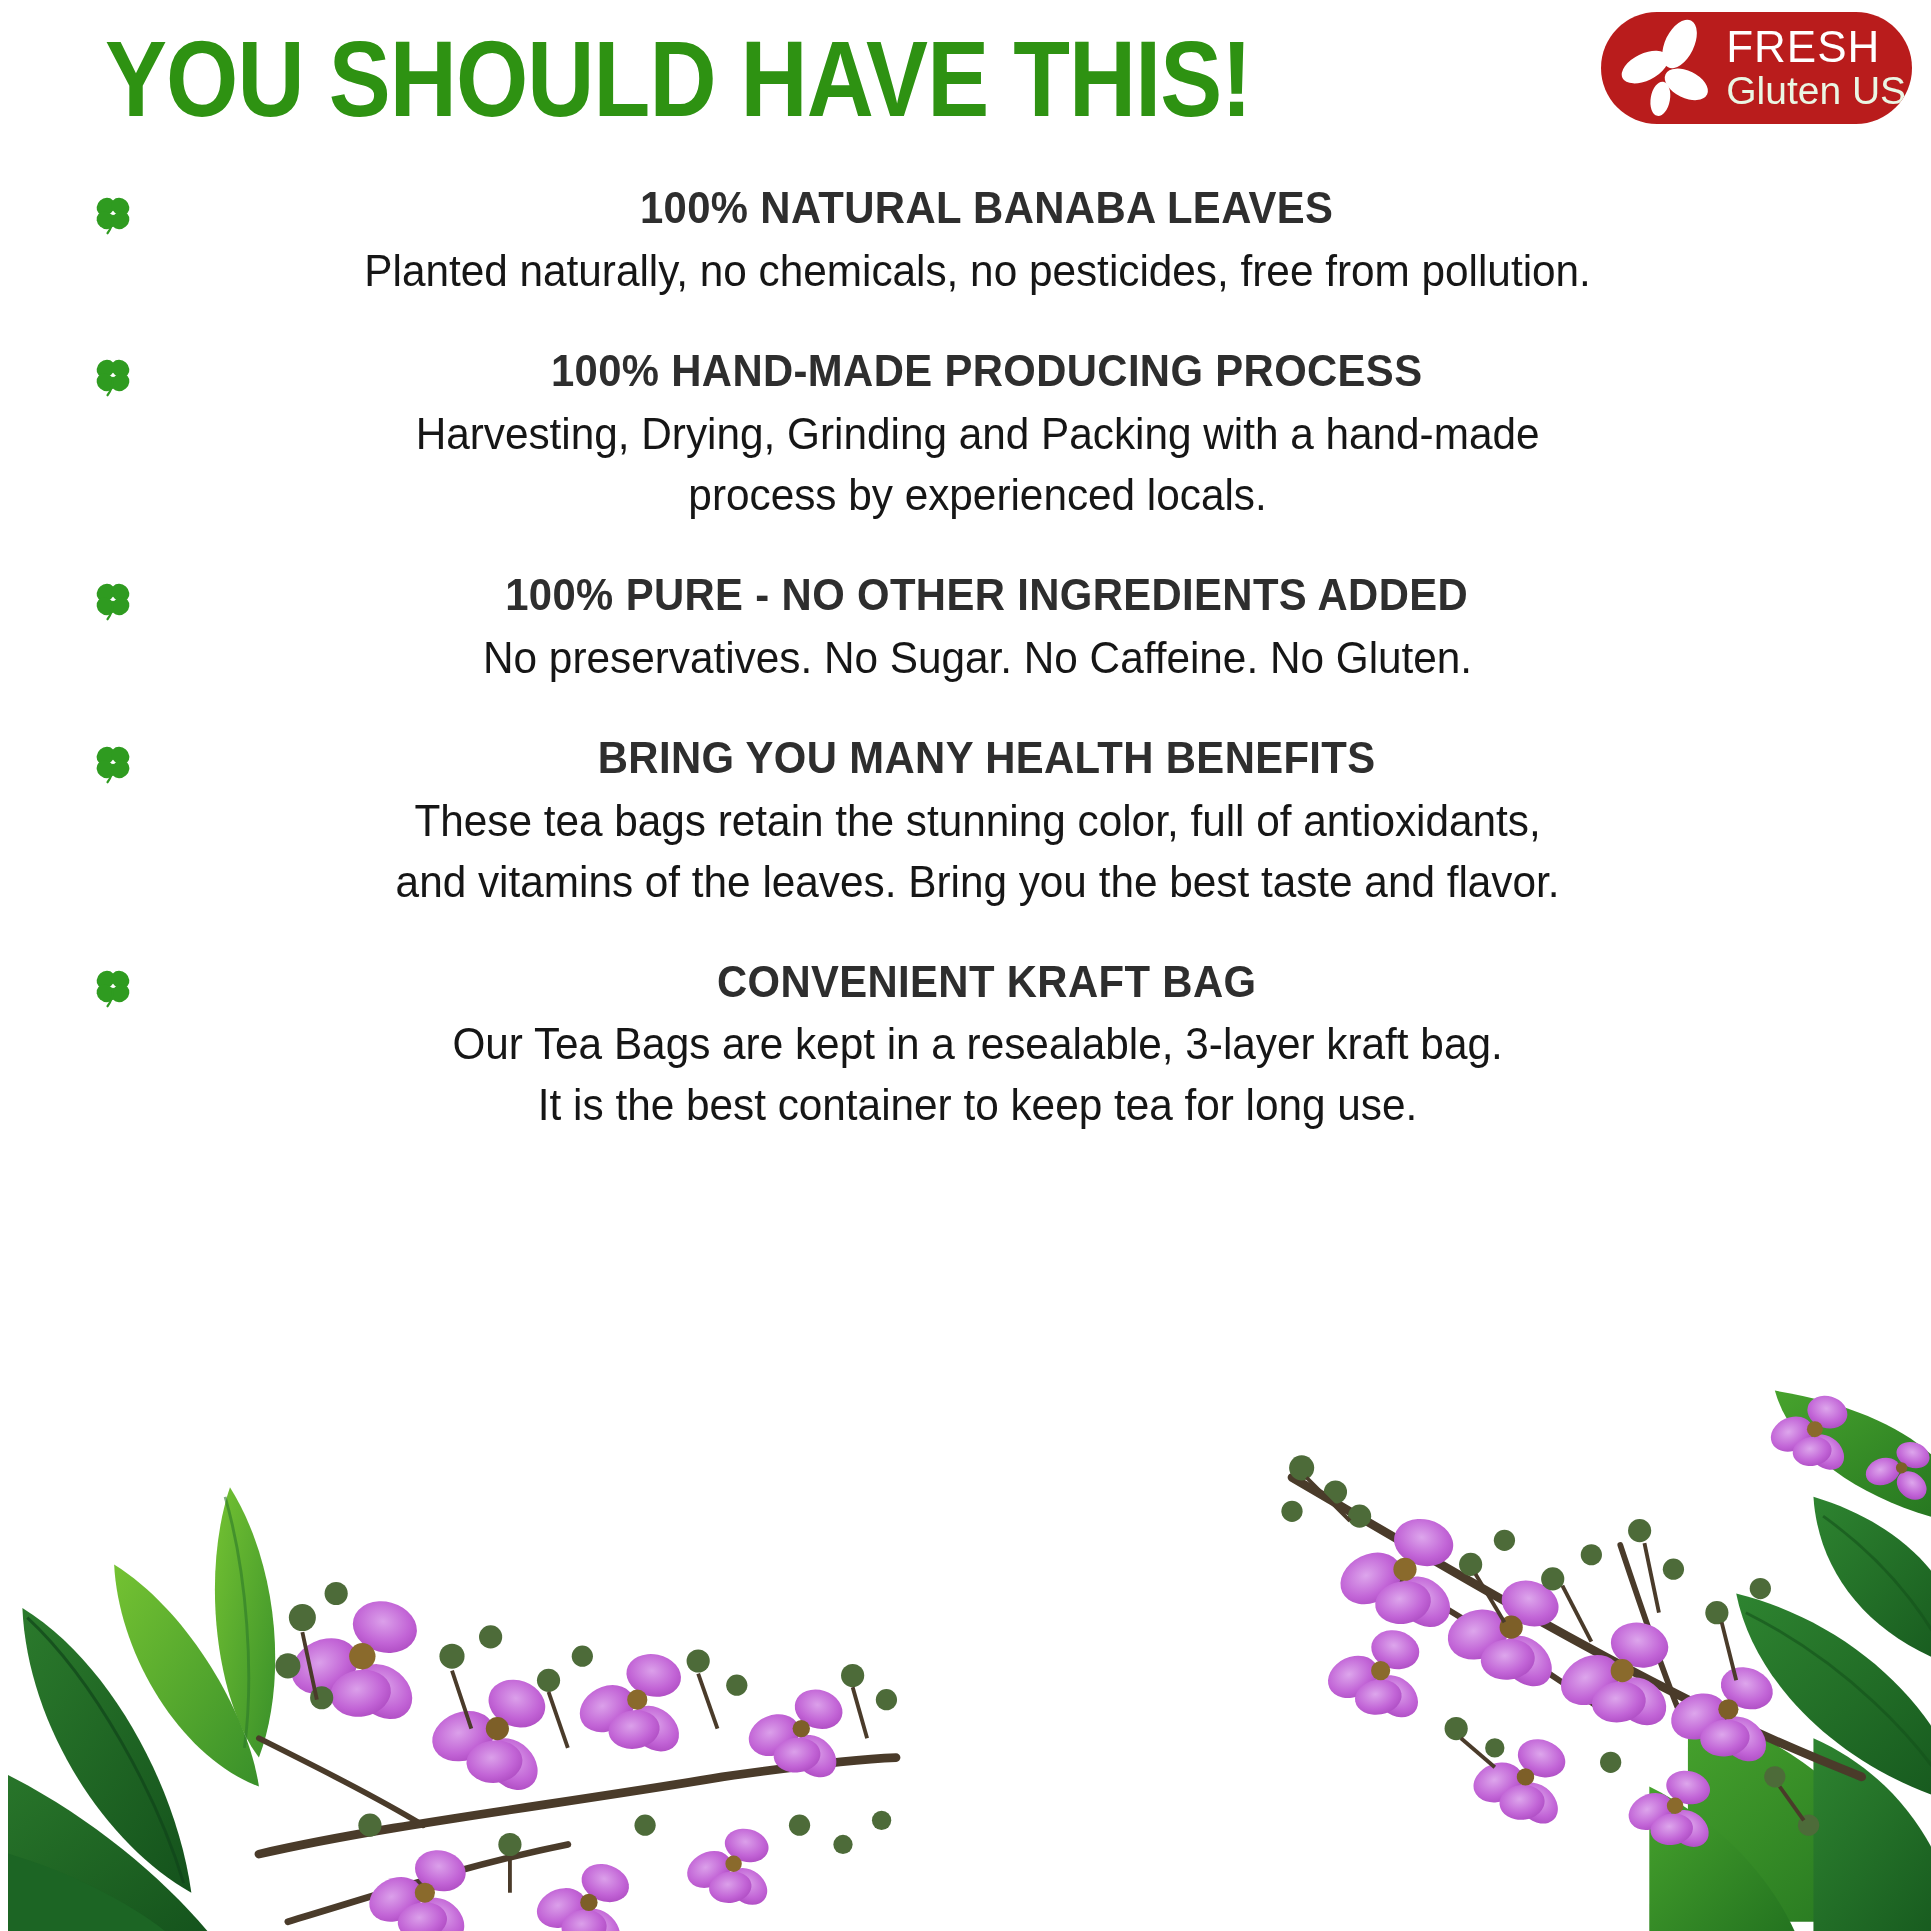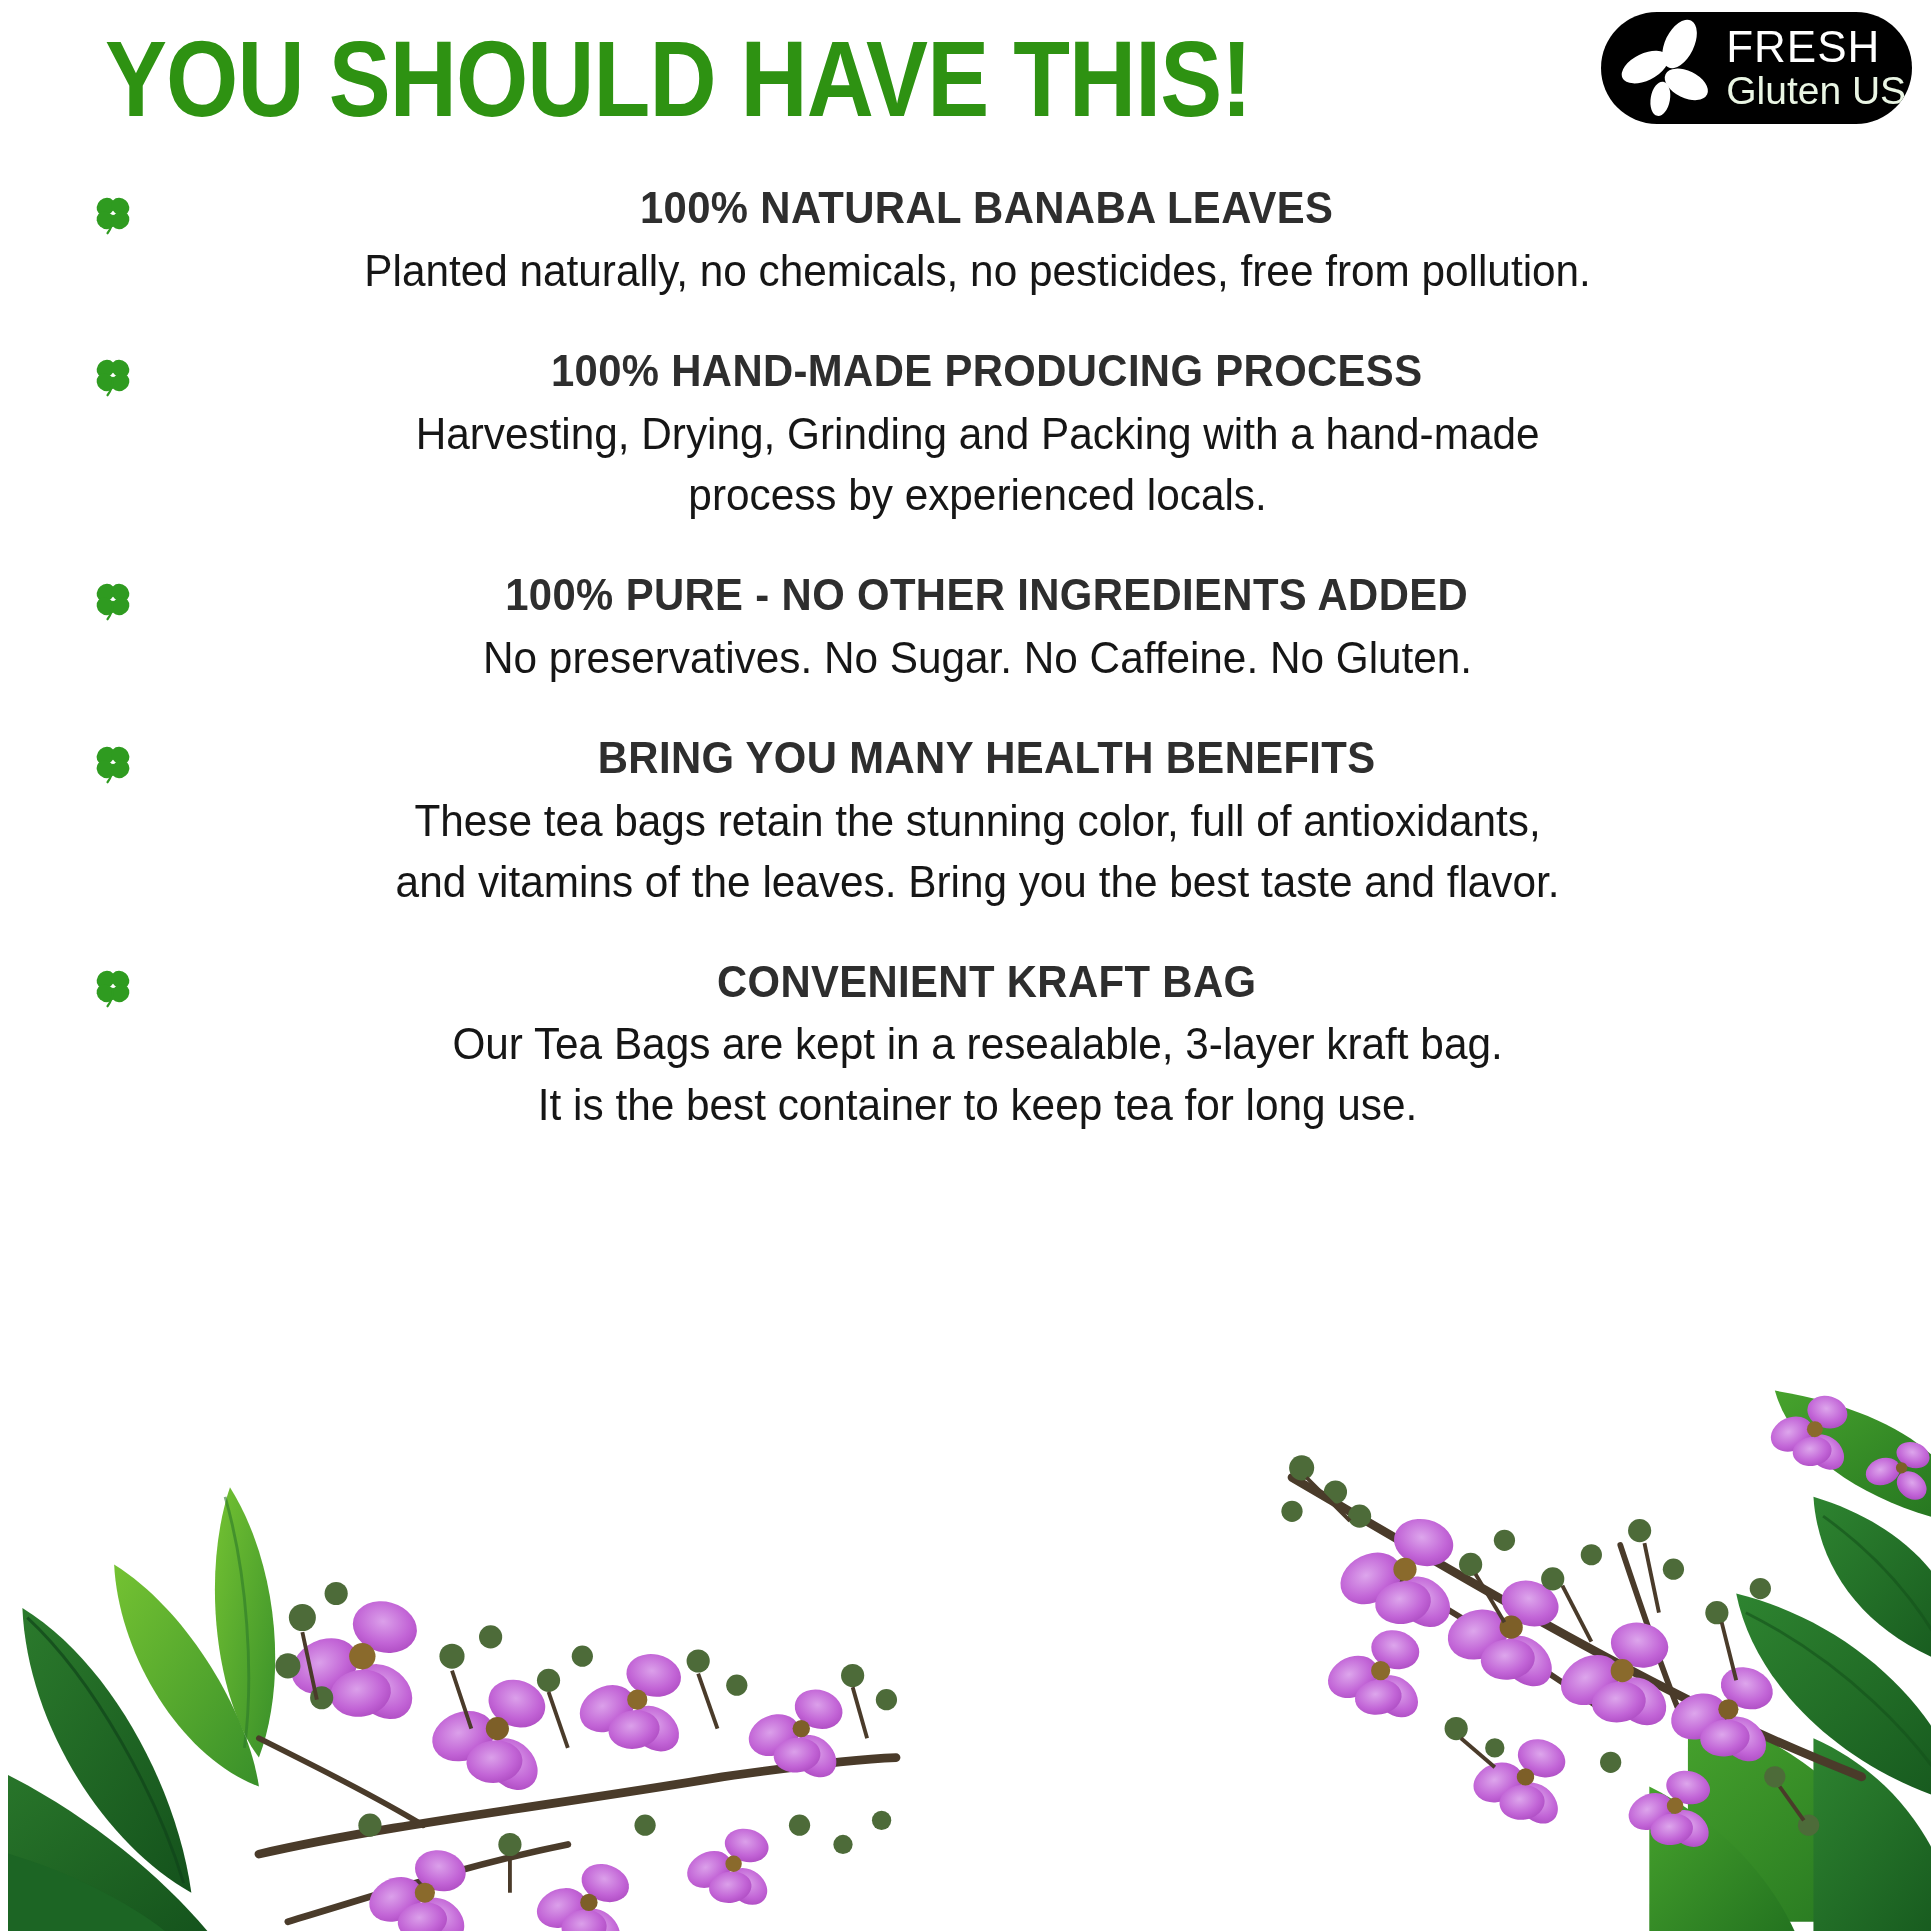--- a/index.html
+++ b/index.html
@@ -41,21 +41,21 @@
     white-space:nowrap;
   }
 
   
   #logo {
     position:absolute;
     left:1593px;
     top:11.6px;
     width:311px;
     height:112px;
-    background:#000000;
+    background:#b91c1c;
     border-radius:56px;
     display:flex;
     align-items:center;
     overflow:hidden;
   }
   #logo-mark {
     width:102px; height:102px;
     flex:0 0 102px;
     margin-left:17.4px;
     position:relative;

